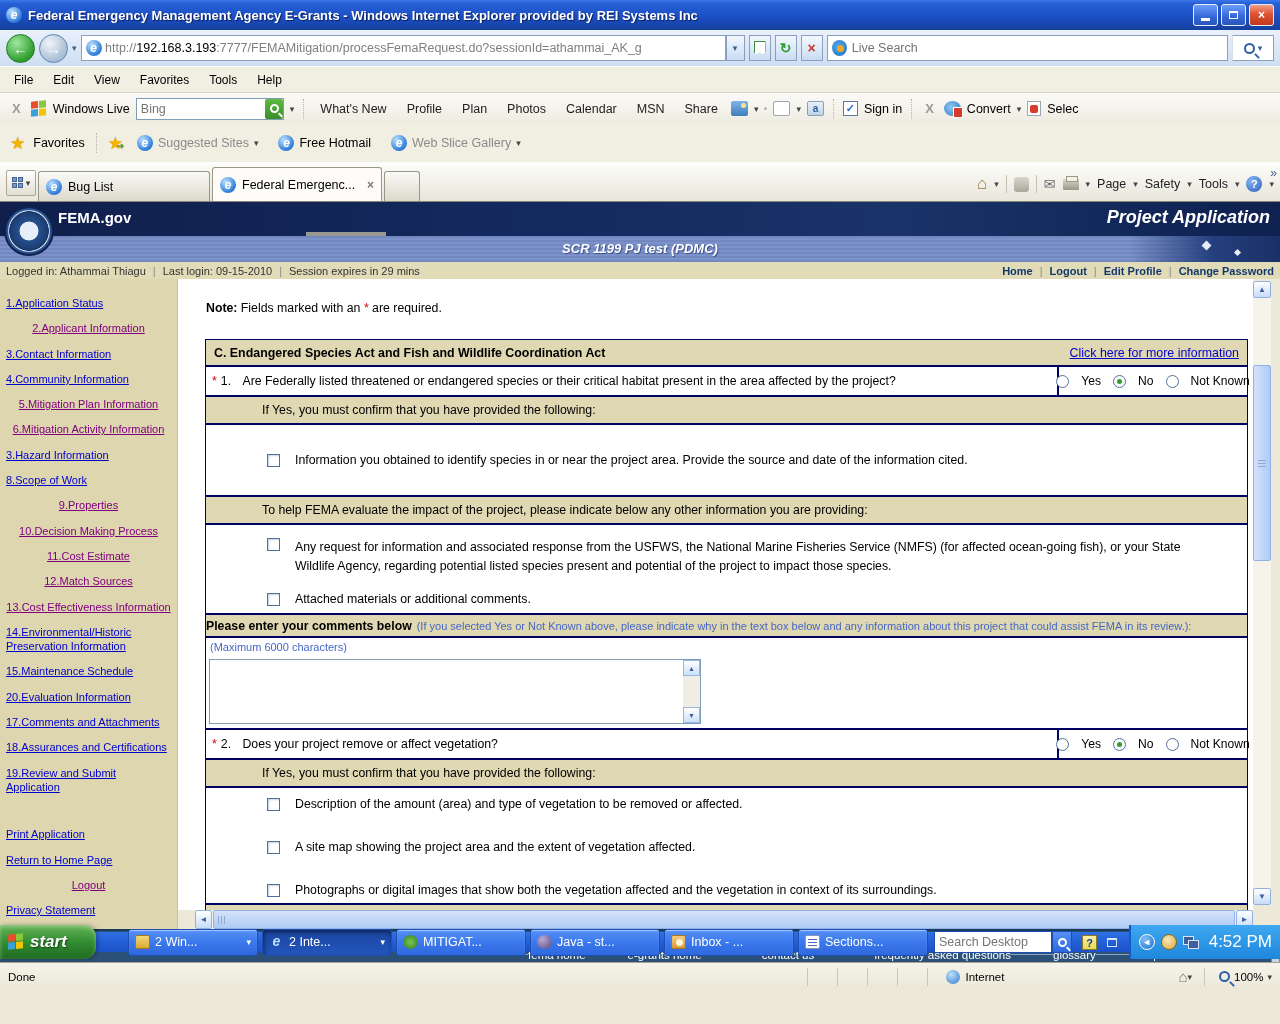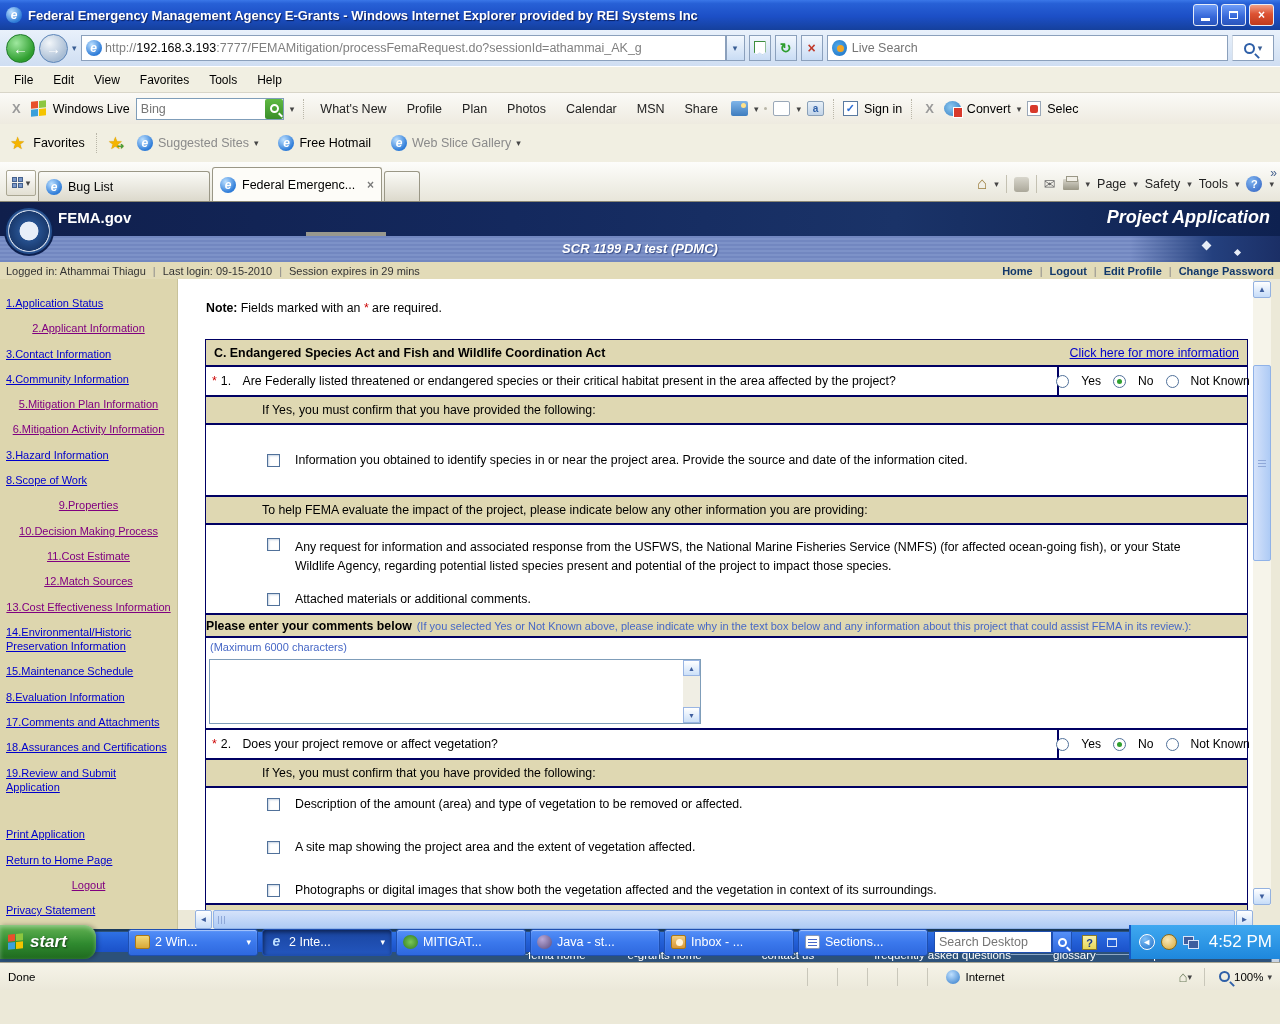--- a/index.html
+++ b/index.html
@@ -404,21 +404,21 @@
   <a class="nav visited">6.Mitigation Activity Information</a>
   <a class="nav">3.Hazard Information</a>
   <a class="nav">8.Scope of Work</a>
   <a class="nav visited">9.Properties</a>
   <a class="nav visited">10.Decision Making Process</a>
   <a class="nav visited">11.Cost Estimate</a>
   <a class="nav visited">12.Match Sources</a>
   <a class="nav visited">13.Cost Effectiveness Information</a>
   <a class="nav">14.Environmental/Historic Preservation Information</a>
   <a class="nav">15.Maintenance Schedule</a>
-  <a class="nav">8.Evaluation Information</a>
+  <a class="nav">20.Evaluation Information</a>
   <a class="nav">17.Comments and Attachments</a>
   <a class="nav">18.Assurances and Certifications</a>
   <a class="nav">19.Review and Submit Application</a>
   <div class="navgap"></div>
   <a class="nav">Print Application</a>
   <a class="nav">Return to Home Page</a>
   <a class="nav visited">Logout</a>
   <a class="nav">Privacy Statement</a>
   <a class="nav">Disclaimers</a>
 </div>

